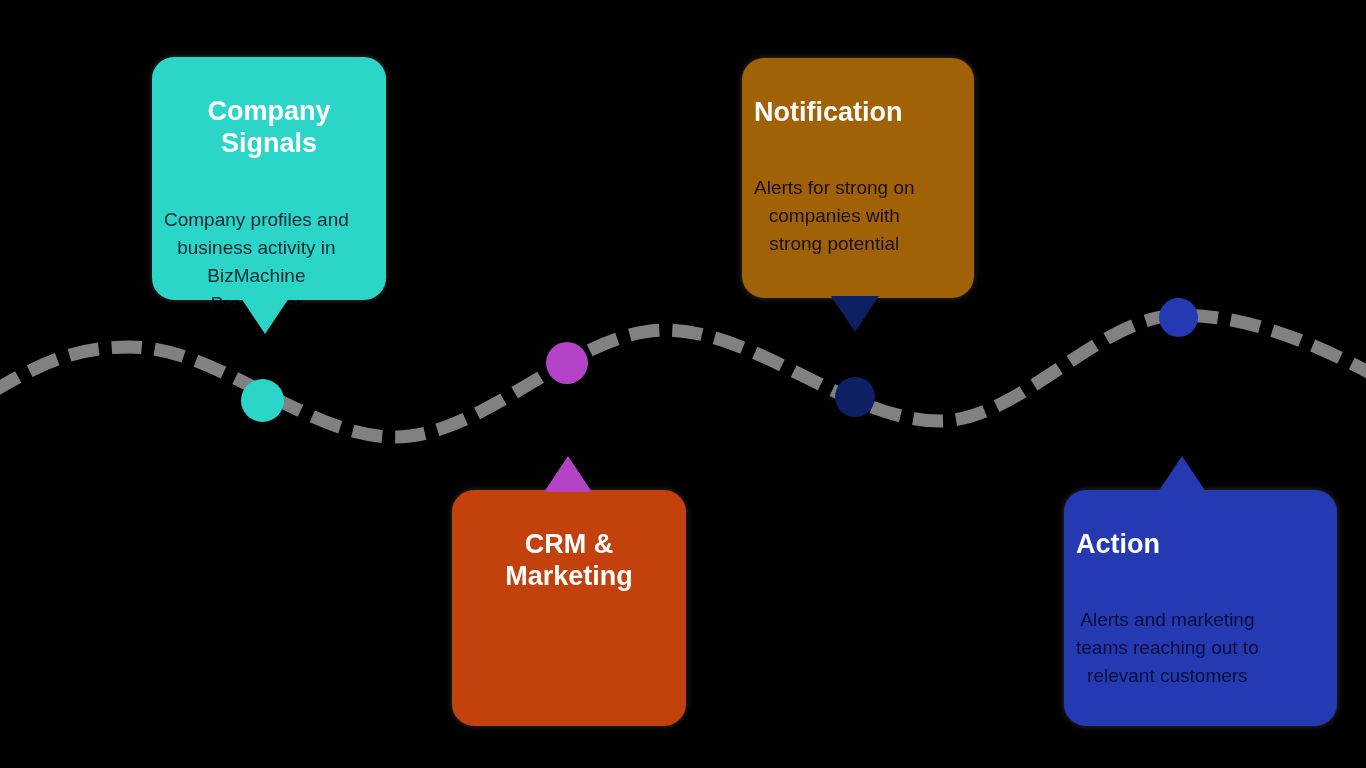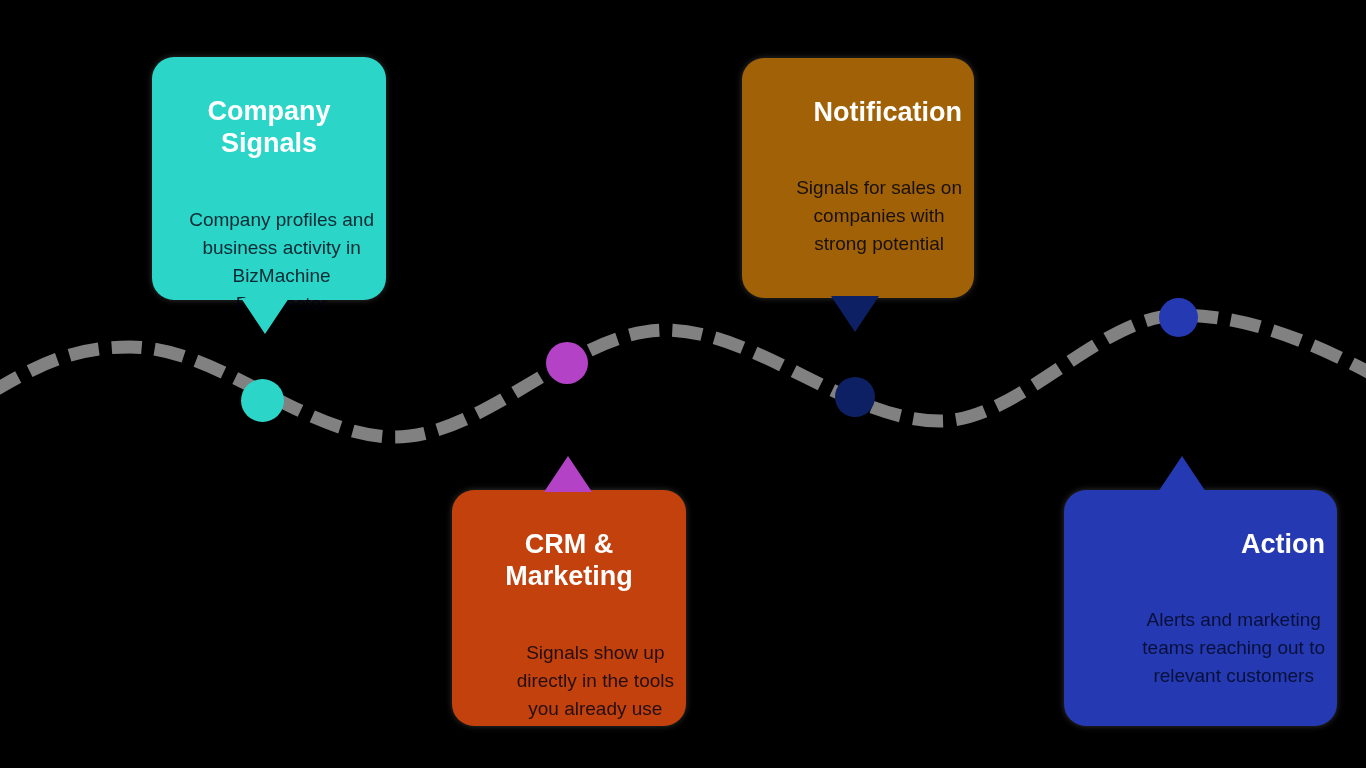--- a/index.html
+++ b/index.html
@@ -32,21 +32,21 @@
   .dot--purple { left: 546px; top: 342px; width: 42px; height: 42px; background: #B342C7; }
   .dot--navy   { left: 835px; top: 377px; width: 40px; height: 40px; background: #0D2063; }
   .dot--blue   { left: 1159px; top: 298px; width: 39px; height: 39px; background: #2539B2; }
   
   .callout {
     position: absolute;
     border-radius: 22px;
     box-sizing: border-box;
     display: flex;
     flex-direction: column;
-    align-items: flex-end;
+    align-items: flex-start;
     padding: 38px 12px 12px 12px;
     text-align: center;
     box-shadow: 0 0 6px rgba(150,150,150,0.35);
   }
   .callout__title {
     margin: 0 0 46px 0;
     font-size: 27px;
     font-weight: bold;
     color: #FFFFFF;
     line-height: 1.2;
@@ -119,31 +119,28 @@
     <h2 class="callout__title">Company Signals</h2>
     <p class="callout__body">Company profiles and
 business activity in
 BizMachine
 Prospector</p>
     <div class="callout__tail callout__tail--down"></div>
   </section>
 
   <section class="callout callout--notification">
     <h2 class="callout__title">Notification</h2>
-    <p class="callout__body">Signals for sales on
+    <p class="callout__body">Alerts for strong on
 companies with
 strong potential</p>
     <div class="callout__tail callout__tail--down"></div>
   </section>
 
   <section class="callout callout--crm-marketing">
     <h2 class="callout__title">CRM &amp; Marketing</h2>
-    <p class="callout__body">Signals show up
-directly in the tools
-you already use</p>
     <div class="callout__tail callout__tail--up"></div>
   </section>
 
   <section class="callout callout--action">
     <h2 class="callout__title">Action</h2>
     <p class="callout__body">Alerts and marketing
 teams reaching out to
 relevant customers</p>
     <div class="callout__tail callout__tail--up"></div>
   </section>

